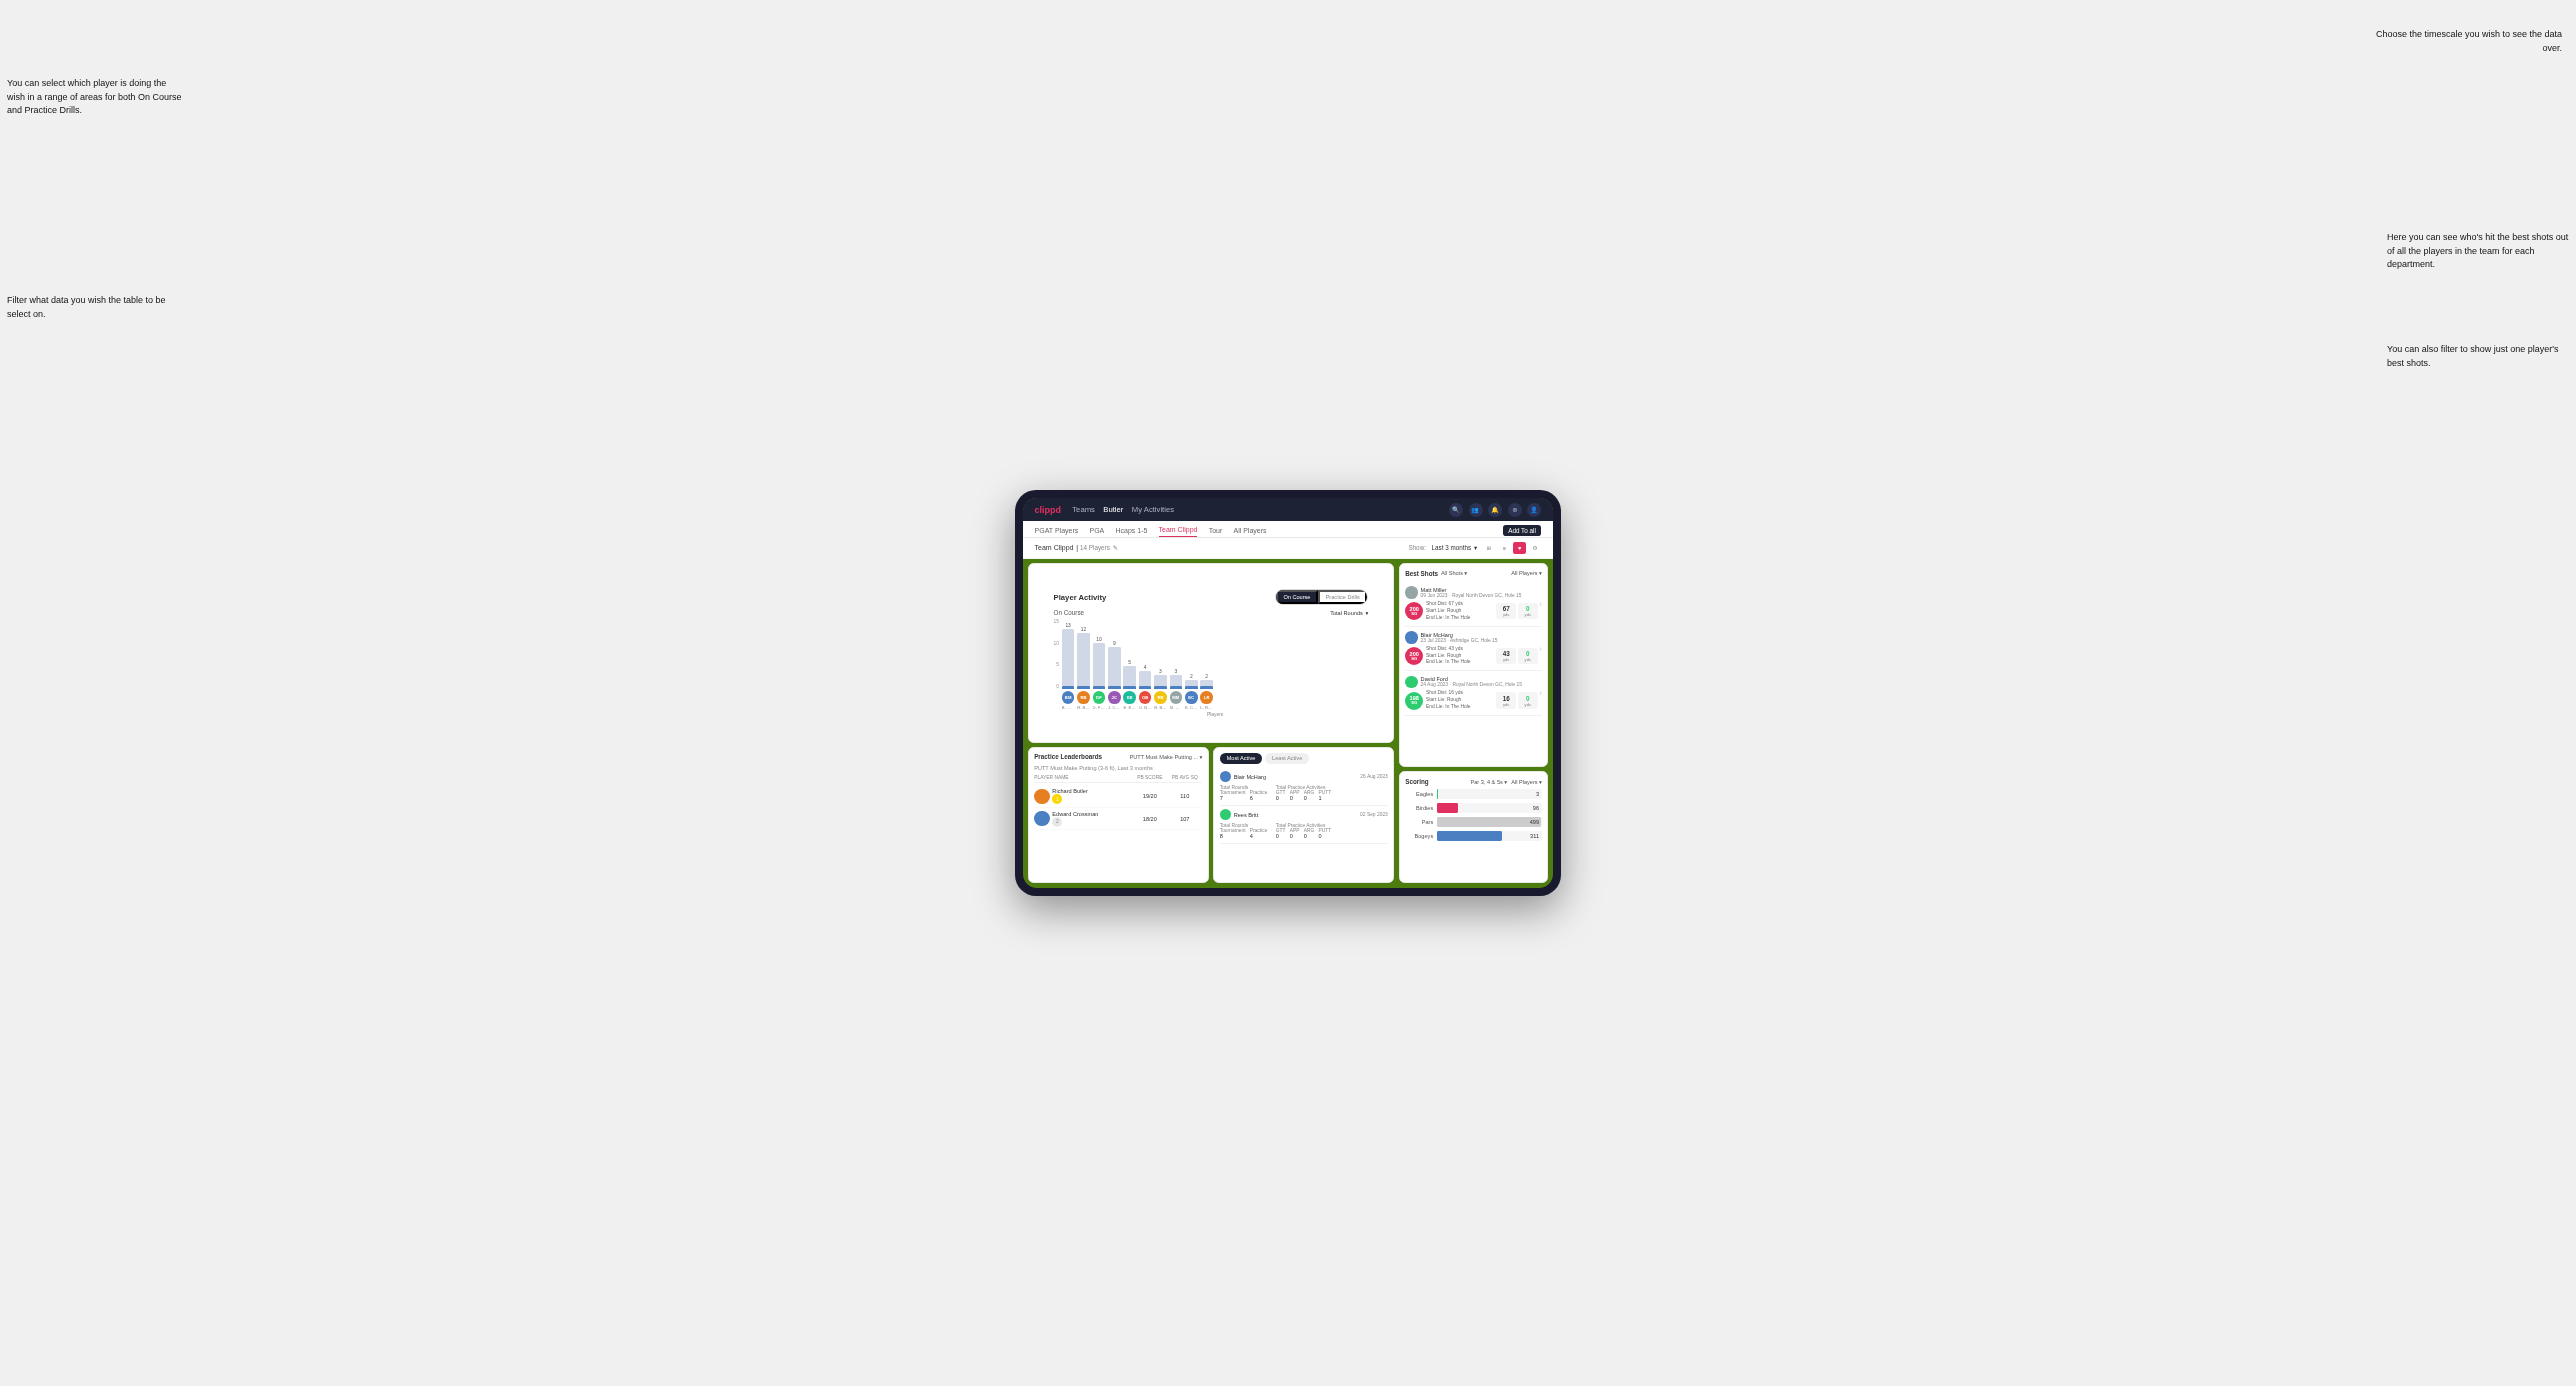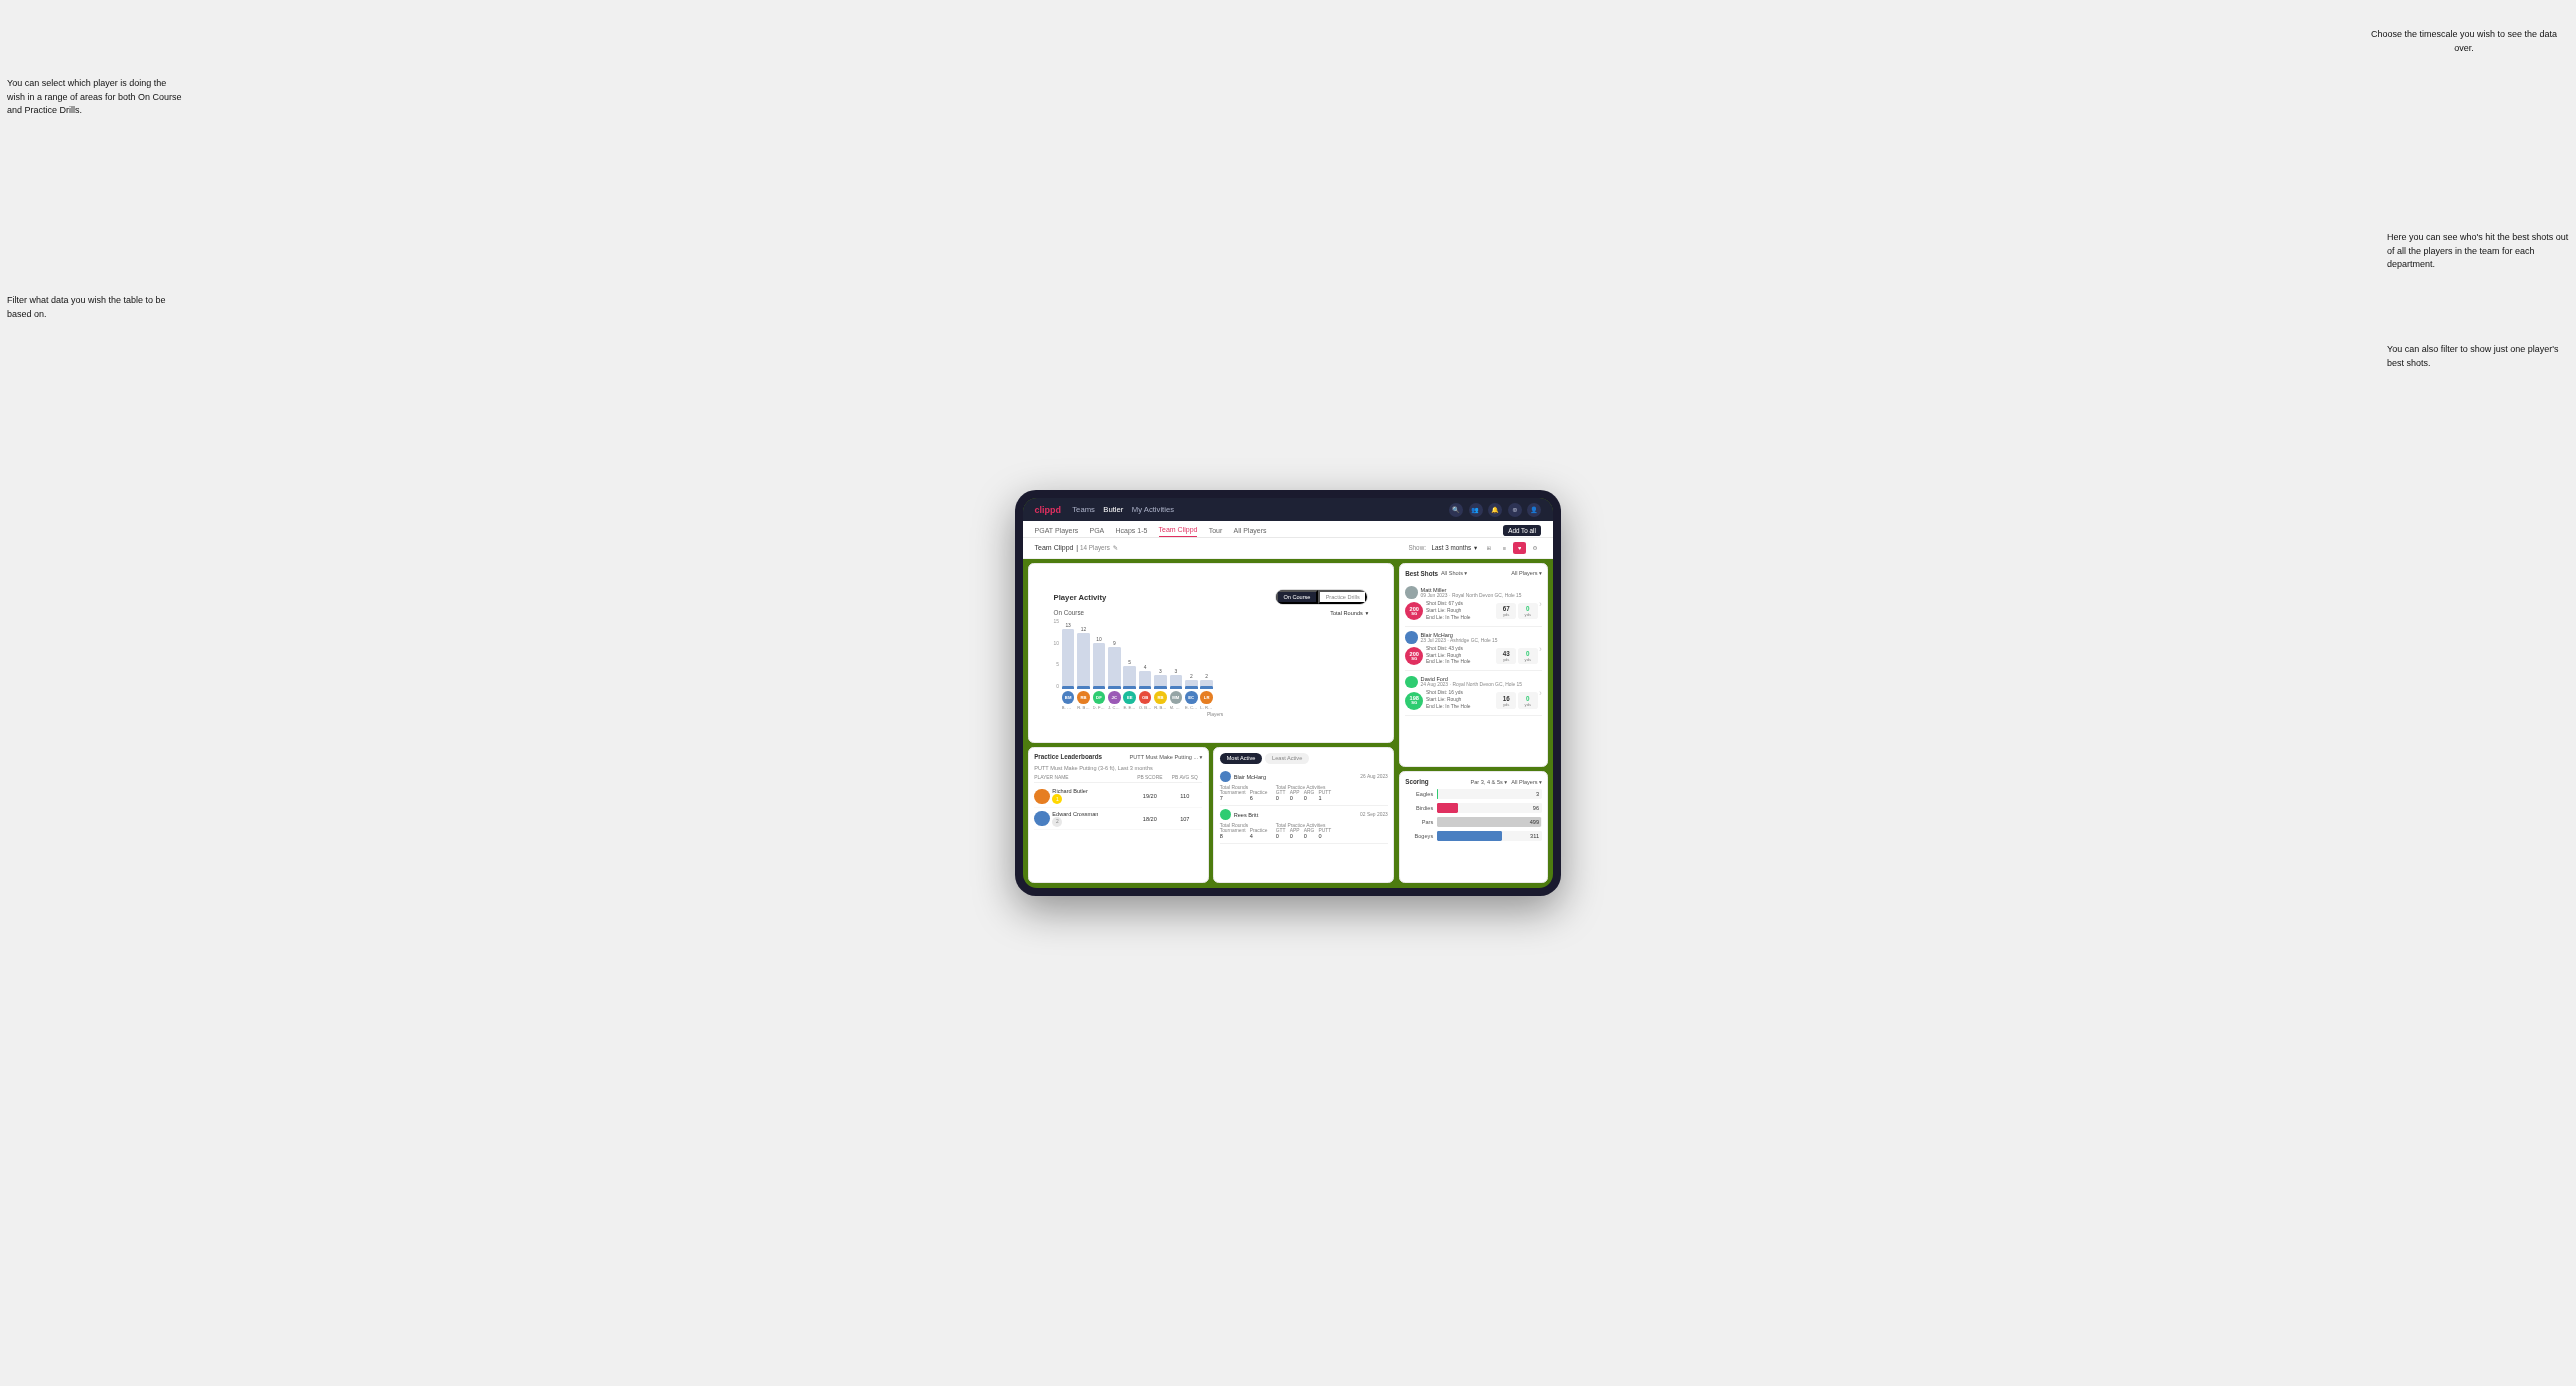--- a/index.html
+++ b/index.html
@@ -18,21 +18,21 @@
     .annotation {
       position: absolute;
       font-size: 9px;
       color: #111;
       line-height: 1.5;
       max-width: 154px;
     }
     .annotation-top-right {
       top: 28px;
       right: 14px;
-      text-align: center;
+      text-align: right;
       max-width: 196px;
     }
     .annotation-left-top {
       top: 77px;
       left: 7px;
       max-width: 175px;
     }
     .annotation-left-bottom {
       top: 294px;
       left: 7px;
@@ -672,21 +672,21 @@
     .av-teal { background: #1abc9c; }
     .av-red { background: #e74c3c; }
     .av-yellow { background: #f1c40f; }
     .av-gray { background: #95a5a6; }
   </style>
 </head>
 <body>
 
 <div class="annotation annotation-top-right">Choose the timescale you wish to see the data over.</div>
 <div class="annotation annotation-left-top">You can select which player is doing the wish in a range of areas for both On Course and Practice Drills.</div>
-<div class="annotation annotation-left-bottom">Filter what data you wish the table to be based on.</div>
+<div class="annotation annotation-left-bottom">Filter what data you wish the table to be select on.</div>
 <div class="annotation annotation-right-middle">Here you can see who's hit the best shots out of all the players in the team for each department.</div>
 <div class="annotation annotation-right-bottom">You can also filter to show just one player's best shots.</div>
 
 <div class="tablet">
   <div class="tablet-screen">
 
     <div class="top-nav">
       <span class="logo">clippd</span>
       <div class="nav-links">
         <span class="nav-link">Teams</span>

